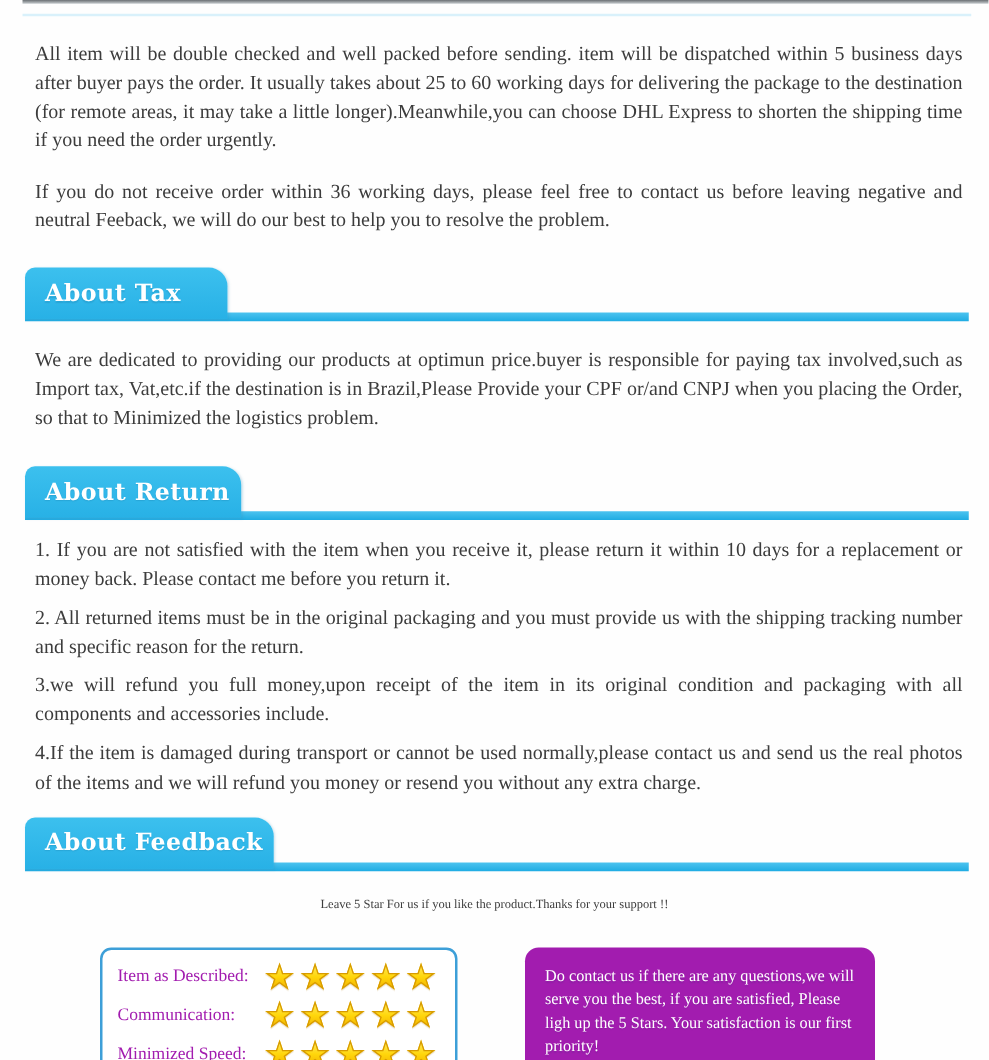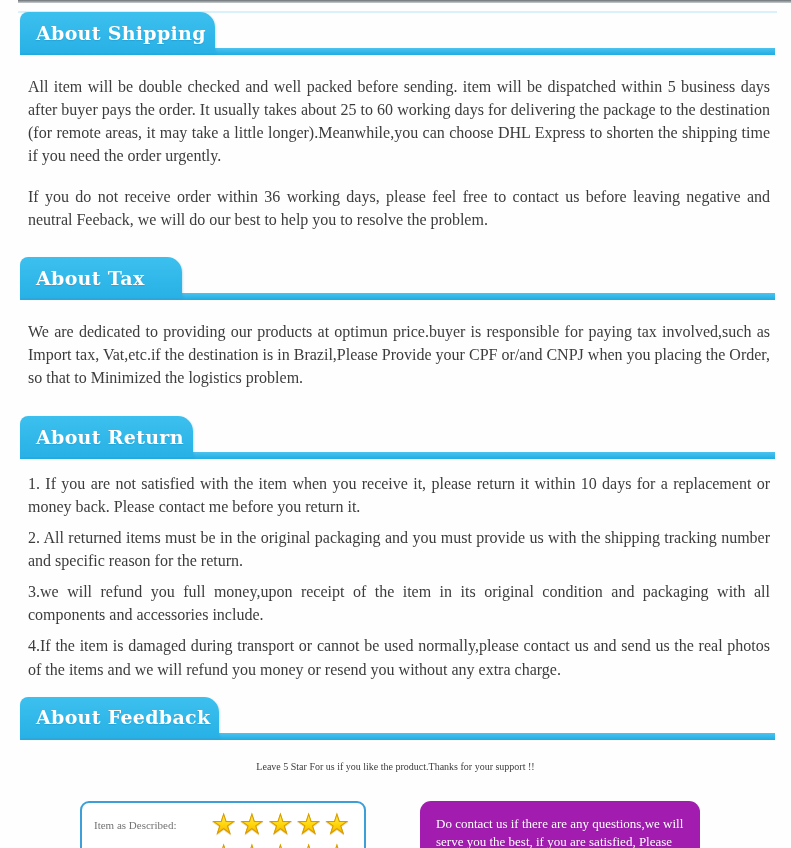--- a/index.html
+++ b/index.html
@@ -68,21 +68,21 @@
   
   .boxes { display:flex; align-items:flex-start; margin:29px 0 0 80px; gap:54px; }
 
   .ratings {
     width:286px; box-sizing:border-box;
     border:2px solid #3d9fd8; border-radius:9px;
     background:#ffffff;
     padding:7px 8px 7px 12px;
   }
   .r-row { display:flex; align-items:center; height:31px; }
-  .r-label { font-size:11px; width:118px; flex:none; color:#737373; }
+  .r-label { font-size:14px; width:118px; flex:none; color:#a21caf; }
   .stars { display:flex; gap:5px; line-height:1; }
   .star {
     font-size:26px; line-height:1;
     background:linear-gradient(180deg,#ffee70 0%, #ffd60a 48%, #eda400 100%);
     -webkit-background-clip:text; background-clip:text;
     color:transparent;
     -webkit-text-stroke:1px #d79b00;
     filter:drop-shadow(0 1px 0 rgba(170,115,0,0.25));
   }
 
@@ -95,26 +95,20 @@
   }
 </style>
 </head>
 <body>
 
 <div class="page">
   <div class="top-edge-line"></div>
   <div class="pre-line"></div>
 
   <section>
-    <div class="sec-header">
-      <div class="bar"></div>
-      <div class="tab">
-        <h2>About Shipping</h2>
-      </div>
-    </div>
     <div class="content">
       <p class="body">All item will be double checked and well packed before sending. item will be dispatched within  5  business days after buyer pays the order. It usually takes about 25  to  60 working days for delivering the package to the destination  (for remote areas, it may take a little longer).Meanwhile,you can choose DHL Express to shorten the shipping time if you need the order urgently.</p>
       <p class="body">If you do not receive order within 36 working days, please feel free to contact us before leaving negative and neutral Feeback, we will do our best to help you to resolve the problem.</p>
     </div>
   </section>
 
   <section>
     <div class="sec-header mt-26">
       <div class="bar"></div>
       <div class="tab">

